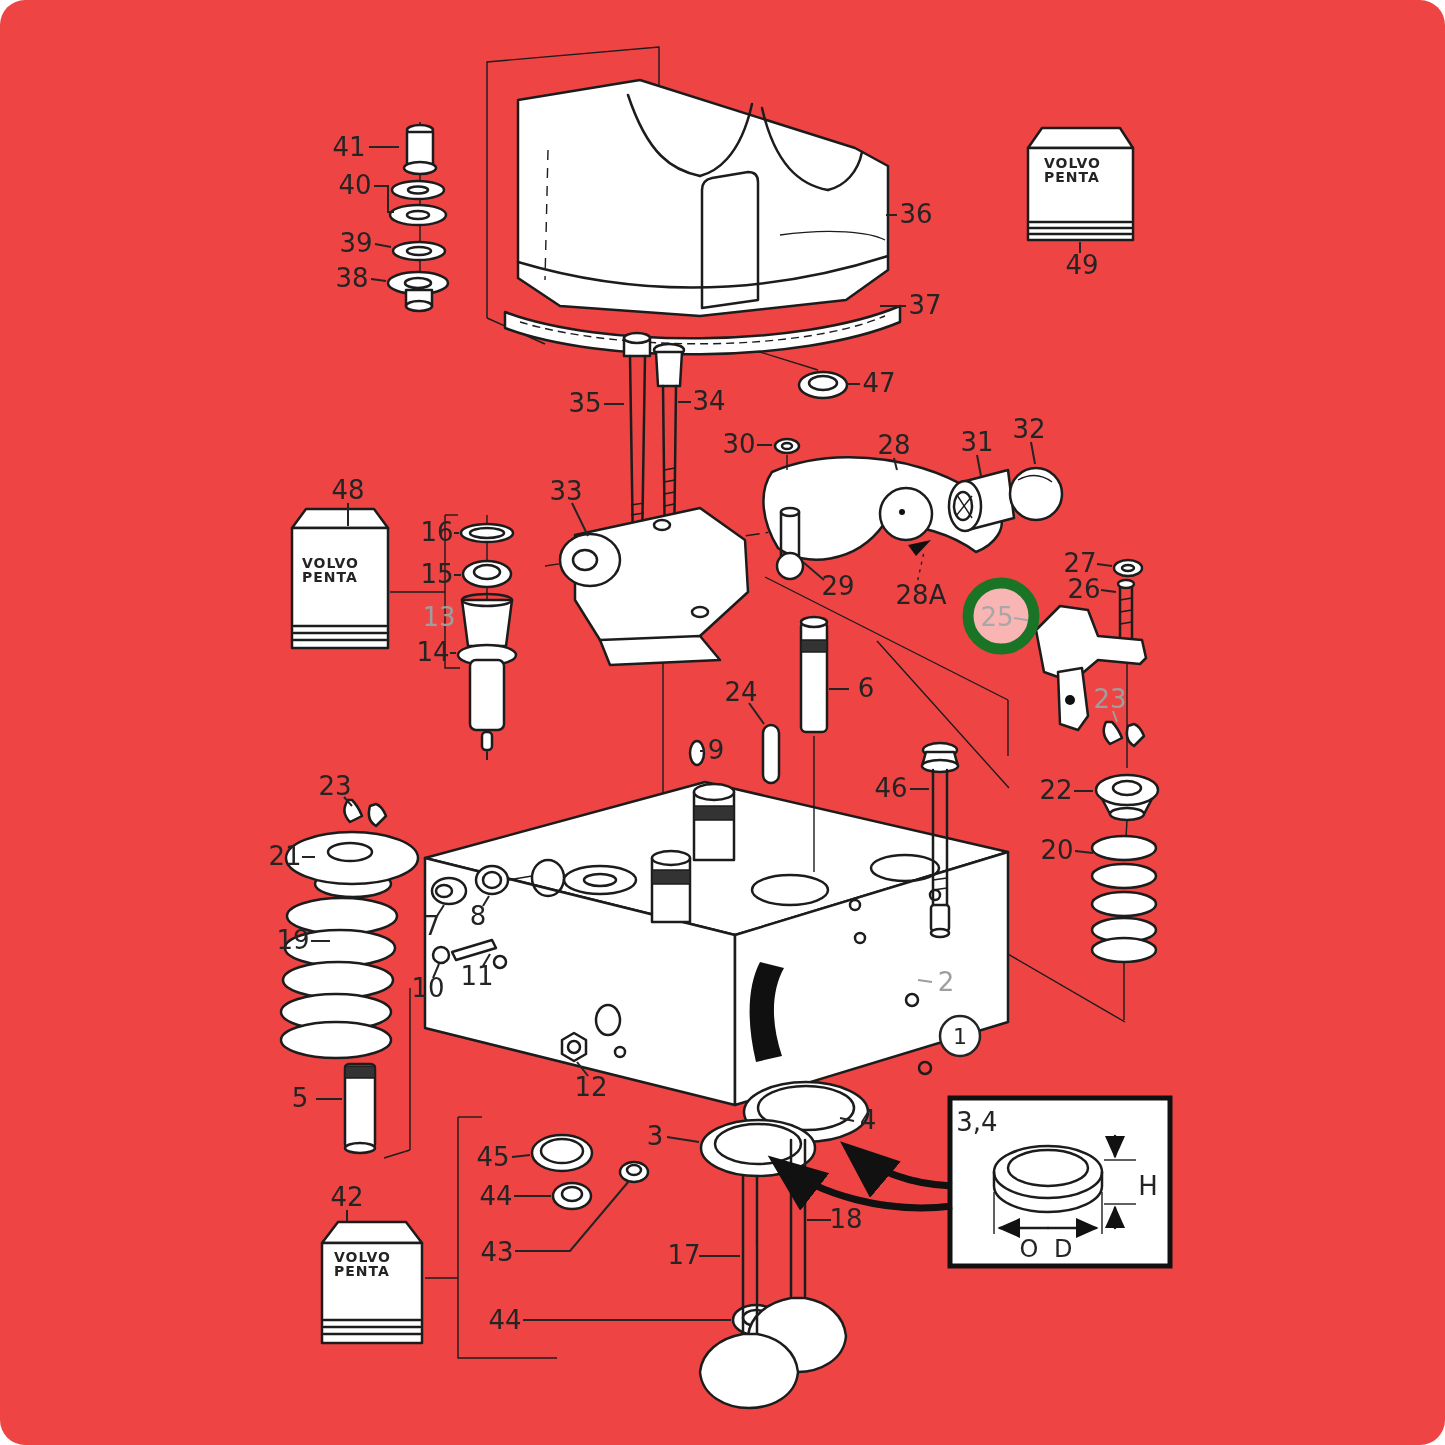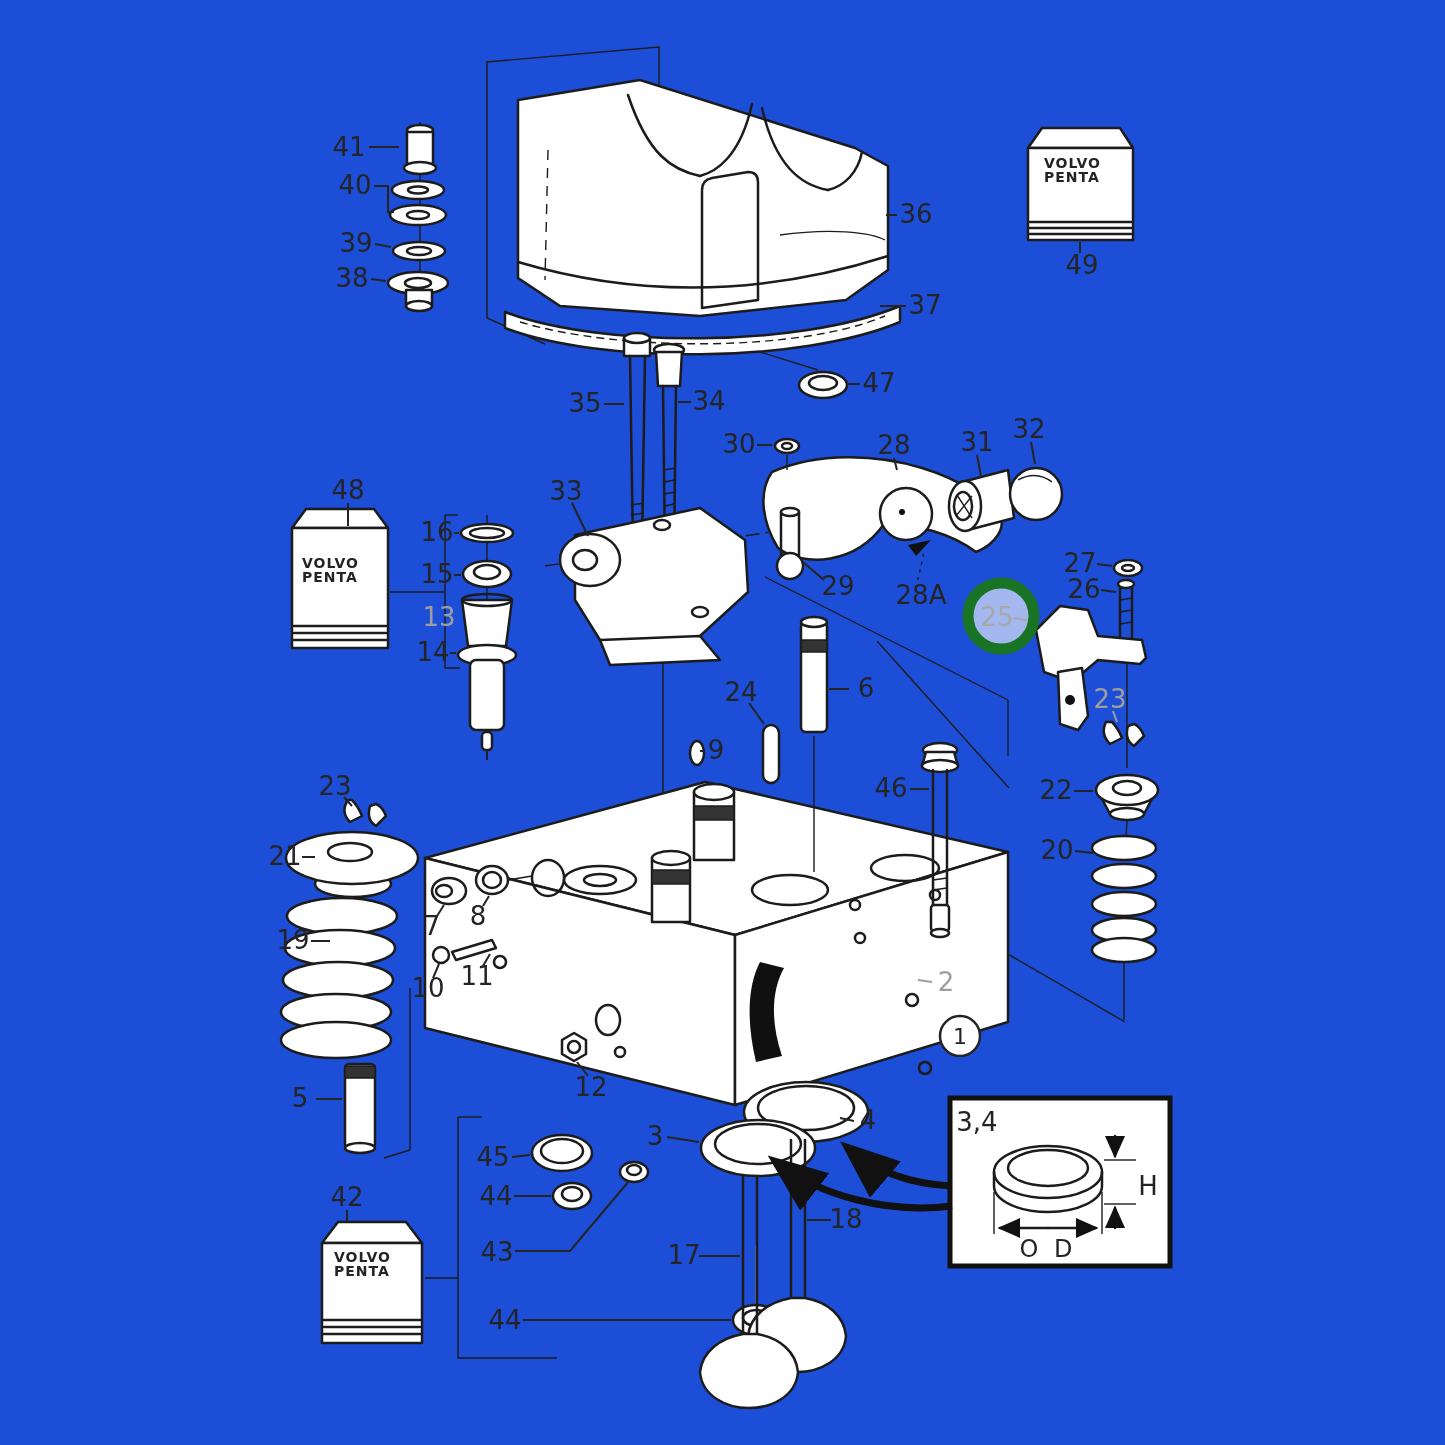--- a/index.html
+++ b/index.html
@@ -1,17 +1,17 @@
 <!DOCTYPE html>
 <html><head>
 <meta charset="utf-8">
 <style>
   html,body{margin:0;padding:0;background:#ffffff;}
-  #stage{position:relative;width:1445px;height:1445px;background:#1d4ed8;overflow:hidden;
-         font-family:"DejaVu Sans","Liberation Sans",sans-serif;}
+  #stage{position:relative;width:1445px;height:1445px;background:#ef4444;overflow:hidden;
+         font-family:"DejaVu Sans","Liberation Sans",sans-serif;border-radius:25px;}
   svg{display:block}
   .art{stroke:#1c1c1c;stroke-width:2.5;fill:none;stroke-linecap:round;stroke-linejoin:round}
   .artf{stroke:#1c1c1c;stroke-width:2.5;fill:#ffffff;stroke-linejoin:round}
   .thin{stroke:#1c1c1c;stroke-width:1.4;fill:none}
   .faint{stroke:#8a8a8a;stroke-width:1.2;fill:none}
   .heavy{stroke:#111;stroke-width:5;fill:#fff}
   .dark{fill:#333;stroke:#1c1c1c;stroke-width:1.5}
   .black{fill:#101010;stroke:none}
   text{font-family:"DejaVu Sans","Liberation Sans",sans-serif}
 </style>

